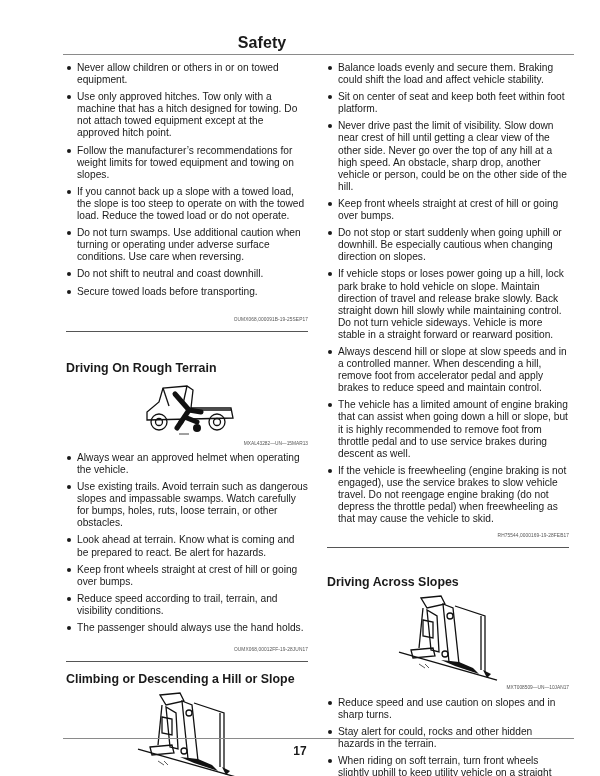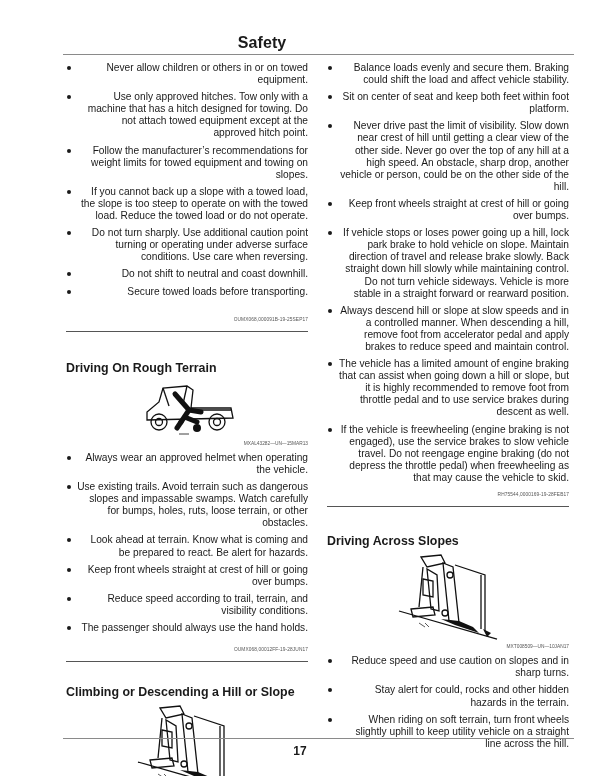--- a/index.html
+++ b/index.html
@@ -10,21 +10,21 @@
   .rule-top { position: absolute; top: 54px; left: 63px; width: 511px; height: 0;
               border-top: 1.5px solid #8a8a8a; }
   .rule-bottom { position: absolute; top: 738px; left: 63px; width: 511px; height: 0;
                  border-top: 1.5px solid #8a8a8a; }
   .page-number { position: absolute; top: 744px; left: 0; width: 600px; text-align: center;
                  font-weight: bold; font-size: 12px; }
   .col { position: absolute; top: 62px; width: 242px; font-size: 10.2px; line-height: 12.1px; }
   .col.left { left: 66px; }
   .col.right { left: 327px; }
   ul.bullets { list-style: none; margin: 0; padding: 0; }
-  ul.bullets li { position: relative; padding-left: 11px; margin-bottom: 5px; text-align: right; }
+  ul.bullets li { position: relative; padding-left: 11px; margin-bottom: 5px; }
   ul.bullets li::before { content: ""; position: absolute; left: 1px; top: 4px;
                           width: 4px; height: 4px; border-radius: 50%; background: #1a1a1a; }
   .ref { text-align: right; font-size: 4.8px; color: #555; letter-spacing: 0.1px;
          margin-top: 5px; }
   .sep { border-top: 1.5px solid #555; margin-top: 5px; }
   h2.section { font-size: 12.4px; font-weight: bold; margin: 0; }
   .figure { display: flex; justify-content: center; }
   .fig-label { text-align: right; font-size: 4.8px; color: #555; margin-bottom: 2px; }
 </style>
 </head>
@@ -32,21 +32,21 @@
 
 <div class="page-title">Safety</div>
 <div class="rule-top"></div>
 
 <div class="col left">
   <ul class="bullets">
     <li>Never allow children or others in or on towed equipment.</li>
     <li>Use only approved hitches. Tow only with a machine that has a hitch designed for towing. Do not attach towed equipment except at the approved hitch point.</li>
     <li>Follow the manufacturer’s recommendations for weight limits for towed equipment and towing on slopes.</li>
     <li>If you cannot back up a slope with a towed load, the slope is too steep to operate on with the towed load. Reduce the towed load or do not operate.</li>
-    <li>Do not turn sharply. Use additional caution point turning or operating under adverse surface conditions. Use care when reversing.</li>
+    <li>Do not turn swamps. Use additional caution when turning or operating under adverse surface conditions. Use care when reversing.</li>
     <li>Do not shift to neutral and coast downhill.</li>
     <li style="margin-bottom:16px">Secure towed loads before transporting.</li>
   </ul>
   <div class="ref">OUMX068,000091B-19-25SEP17</div>
   <div class="sep"></div>
 
   <h2 class="section" style="margin-top:30px">Driving On Rough Terrain</h2>
 
   <div class="figure" style="margin-top:8px">
     <svg width="112" height="56" viewBox="0 0 112 56">
@@ -77,21 +77,21 @@
     <li>Always wear an approved helmet when operating the vehicle.</li>
     <li>Use existing trails. Avoid terrain such as dangerous slopes and impassable swamps. Watch carefully for bumps, holes, ruts, loose terrain, or other obstacles.</li>
     <li>Look ahead at terrain. Know what is coming and be prepared to react. Be alert for hazards.</li>
     <li>Keep front wheels straight at crest of hill or going over bumps.</li>
     <li>Reduce speed according to trail, terrain, and visibility conditions.</li>
     <li style="margin-bottom:8px">The passenger should always use the hand holds.</li>
   </ul>
   <div class="ref" style="margin-top:10px">OUMX068,00012FF-19-28JUN17</div>
   <div class="sep"></div>
 
-  <h2 class="section" style="margin-top:24px">Climbing or Descending a Hill or Slope</h2>
+  <h2 class="section" style="margin-top:11px">Climbing or Descending a Hill or Slope</h2>
 
   <div class="figure" style="margin-top:6px">
     <svg width="110" height="88" viewBox="0 0 110 88">
       <g fill="none" stroke="#111" stroke-width="1.3">
         <path d="M6 58 L104 86"></path>
         <path d="M28 4 L48 2 L52 10 L34 14 Z"></path>
         <path d="M18 56 L40 54 L42 62 L20 64 Z"></path>
         <path d="M30 14 L26 54"></path>
         <path d="M34 16 L38 56 L46 58 L44 22 Z"></path>
         <path d="M50 10 L60 14 L66 70 L56 68 Z"></path>
@@ -108,20 +108,21 @@
   </div>
 
 </div>
 
 <div class="col right">
   <ul class="bullets">
     <li>Balance loads evenly and secure them. Braking could shift the load and affect vehicle stability.</li>
     <li>Sit on center of seat and keep both feet within foot platform.</li>
     <li>Never drive past the limit of visibility. Slow down near crest of hill until getting a clear view of the other side. Never go over the top of any hill at a high speed. An obstacle, sharp drop, another vehicle or person, could be on the other side of the hill.</li>
     <li>Keep front wheels straight at crest of hill or going over bumps.</li>
+    <li>Do not stop or start suddenly when going uphill or downhill. Be especially cautious when changing direction on slopes.</li>
     <li>If vehicle stops or loses power going up a hill, lock park brake to hold vehicle on slope. Maintain direction of travel and release brake slowly. Back straight down hill slowly while maintaining control. Do not turn vehicle sideways. Vehicle is more stable in a straight forward or rearward position.</li>
     <li>Always descend hill or slope at slow speeds and in a controlled manner. When descending a hill, remove foot from accelerator pedal and apply brakes to reduce speed and maintain control.</li>
     <li>The vehicle has a limited amount of engine braking that can assist when going down a hill or slope, but it is highly recommended to remove foot from throttle pedal and to use service brakes during descent as well.</li>
     <li style="margin-bottom:0">If the vehicle is freewheeling (engine braking is not engaged), use the service brakes to slow vehicle travel. Do not reengage engine braking (do not depress the throttle pedal) when freewheeling as that may cause the vehicle to skid.</li>
   </ul>
   <div class="ref">RH75544,0000169-19-28FEB17</div>
   <div class="sep"></div>
 
   <h2 class="section" style="margin-top:28px">Driving Across Slopes</h2>
 

